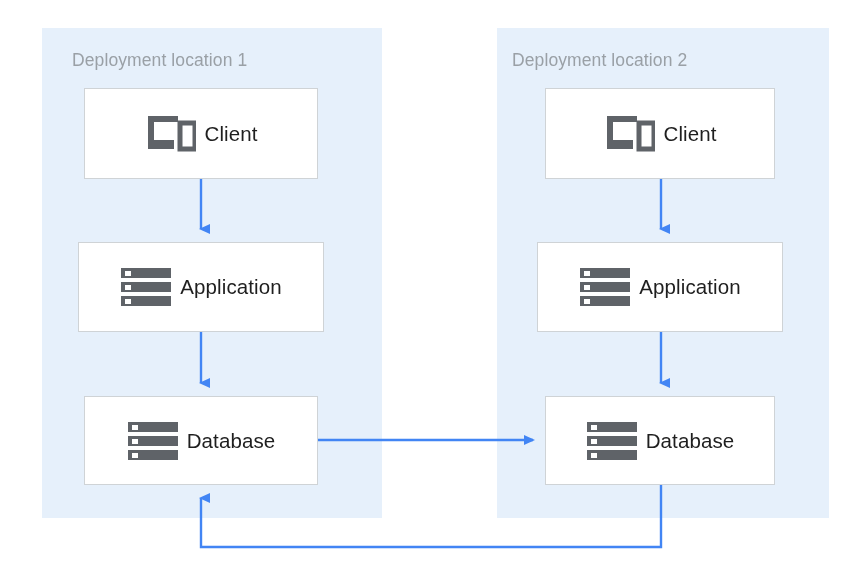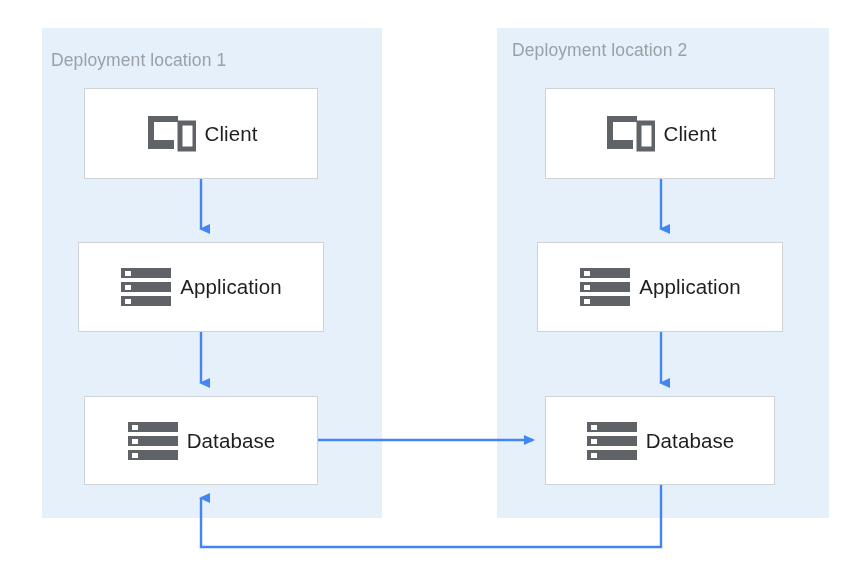--- a/index.html
+++ b/index.html
@@ -25,22 +25,22 @@
   #region-1 { left: 42px;  top: 28px; width: 340px; height: 490px; }
   #region-2 { left: 497px; top: 28px; width: 332px; height: 490px; }
 
   .region-label {
     position: absolute;
     font-size: 17.5px;
     color: #9aa0a6;
     letter-spacing: 0.1px;
     white-space: nowrap;
   }
-  #region-1-label { left: 51px;  top: 50px; }
-  #region-2-label { left: 512px; top: 40px; }
+  #region-1-label { left: 72px;  top: 50px; }
+  #region-2-label { left: 512px; top: 50px; }
 
   .node {
     position: absolute;
     background: #ffffff;
     border: 1px solid #cfd3d6;
     box-sizing: border-box;
     display: flex;
     align-items: center;
     justify-content: center;
     gap: 8px;

